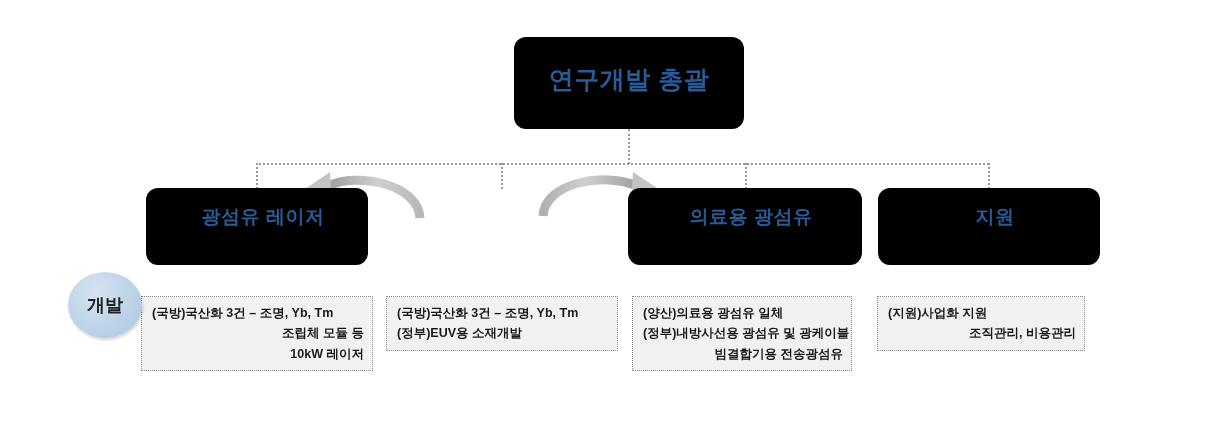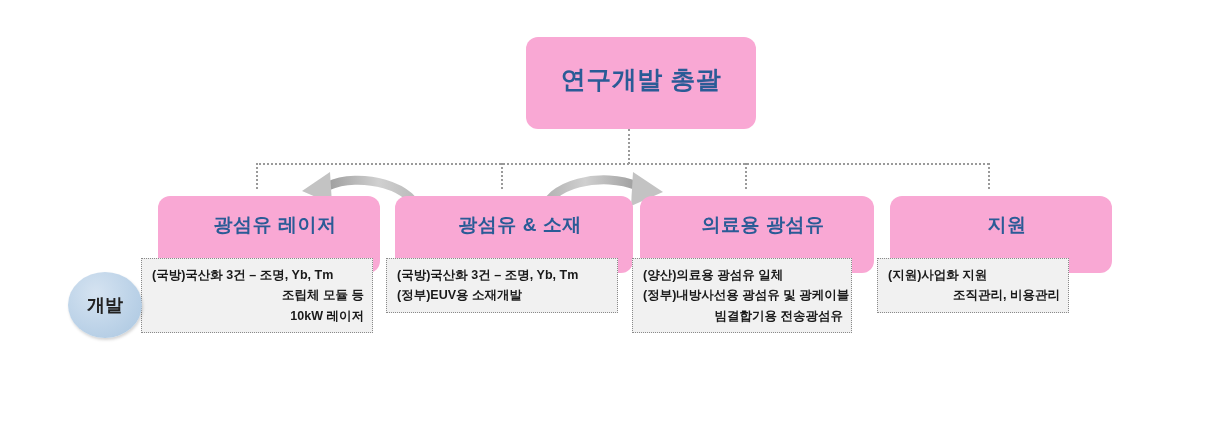--- a/index.html
+++ b/index.html
@@ -14,48 +14,47 @@
     position: relative;
     width: 1205px;
     height: 429px;
     background: #ffffff;
     overflow: hidden;
   }
 
   
   .node {
     position: absolute;
-    background: #f9a8d4;
+    background: #000000;
     border-radius: 12px;
     display: flex;
     align-items: flex-start;
     justify-content: center;
     box-sizing: border-box;
     color: #2a5b96;
     font-weight: bold;
     letter-spacing: 0.5px;
-    margin-left: 12px;
   }
   .node .node-label {
     display: block;
     width: 100%;
     text-align: center;
   }
 
   #root-node {
     left: 514px;
     top: 37px;
     width: 230px;
     height: 92px;
     font-size: 25px;
     padding-top: 26px;
   }
 
   .branch-node {
-    top: 196px;
+    top: 188px;
     height: 77px;
     font-size: 19px;
     padding-top: 16px;
     padding-left: 12px;
   }
   #branch-0 { left: 146px; width: 222px; }
   #branch-1 { left: 383px; width: 238px; }
   #branch-2 { left: 628px; width: 234px; }
   #branch-3 { left: 878px; width: 222px; }
 
@@ -63,28 +62,29 @@
   .detail {
     position: absolute;
     border: 1px dotted #8a8a8a;
     background: #f1f1f1;
     box-sizing: border-box;
     font-size: 12.5px;
     font-weight: bold;
     color: #1a1a1a;
     line-height: 1.62;
     padding: 6px 8px 6px 10px;
+    margin-top: 38px;
   }
   .detail .line { white-space: pre; }
   .detail .line.indent { text-align: right; }
 
   #detail-0 { left: 141px; top: 258px; width: 232px; }
   #detail-1 { left: 386px; top: 258px; width: 232px; }
   #detail-2 { left: 632px; top: 258px; width: 220px; }
-  #detail-3 { left: 877px; top: 258px; width: 192px; }
+  #detail-3 { left: 877px; top: 258px; width: 208px; }
 
   
   #dev-circle {
     position: absolute;
     left: 68px;
     top: 272px;
     width: 74px;
     height: 66px;
     border-radius: 50%;
     background: radial-gradient(circle at 38% 32%, #d5e3f1 0%, #bdd3e8 55%, #aac6e0 100%);
@@ -158,23 +158,20 @@
     <path d="M108 2 L 138 22 L 106 36 Z" fill="#c3c3c3"></path>
   </svg>
 
   <div class="node" id="root-node">
     <span class="node-label">연구개발 총괄</span>
   </div>
 
   <div class="node branch-node" id="branch-0">
     <span class="node-label">광섬유 레이저</span>
   </div>
-  <div class="node branch-node" id="branch-1">
-    <span class="node-label">광섬유 &amp; 소재</span>
-  </div>
   <div class="node branch-node" id="branch-2">
     <span class="node-label">의료용 광섬유</span>
   </div>
   <div class="node branch-node" id="branch-3">
     <span class="node-label">지원</span>
   </div>
 
   <div class="detail" id="detail-0">
       <div class="line">(국방)국산화 3건 – 조명, Yb, Tm</div>
       <div class="line indent">조립체 모듈 등</div>

